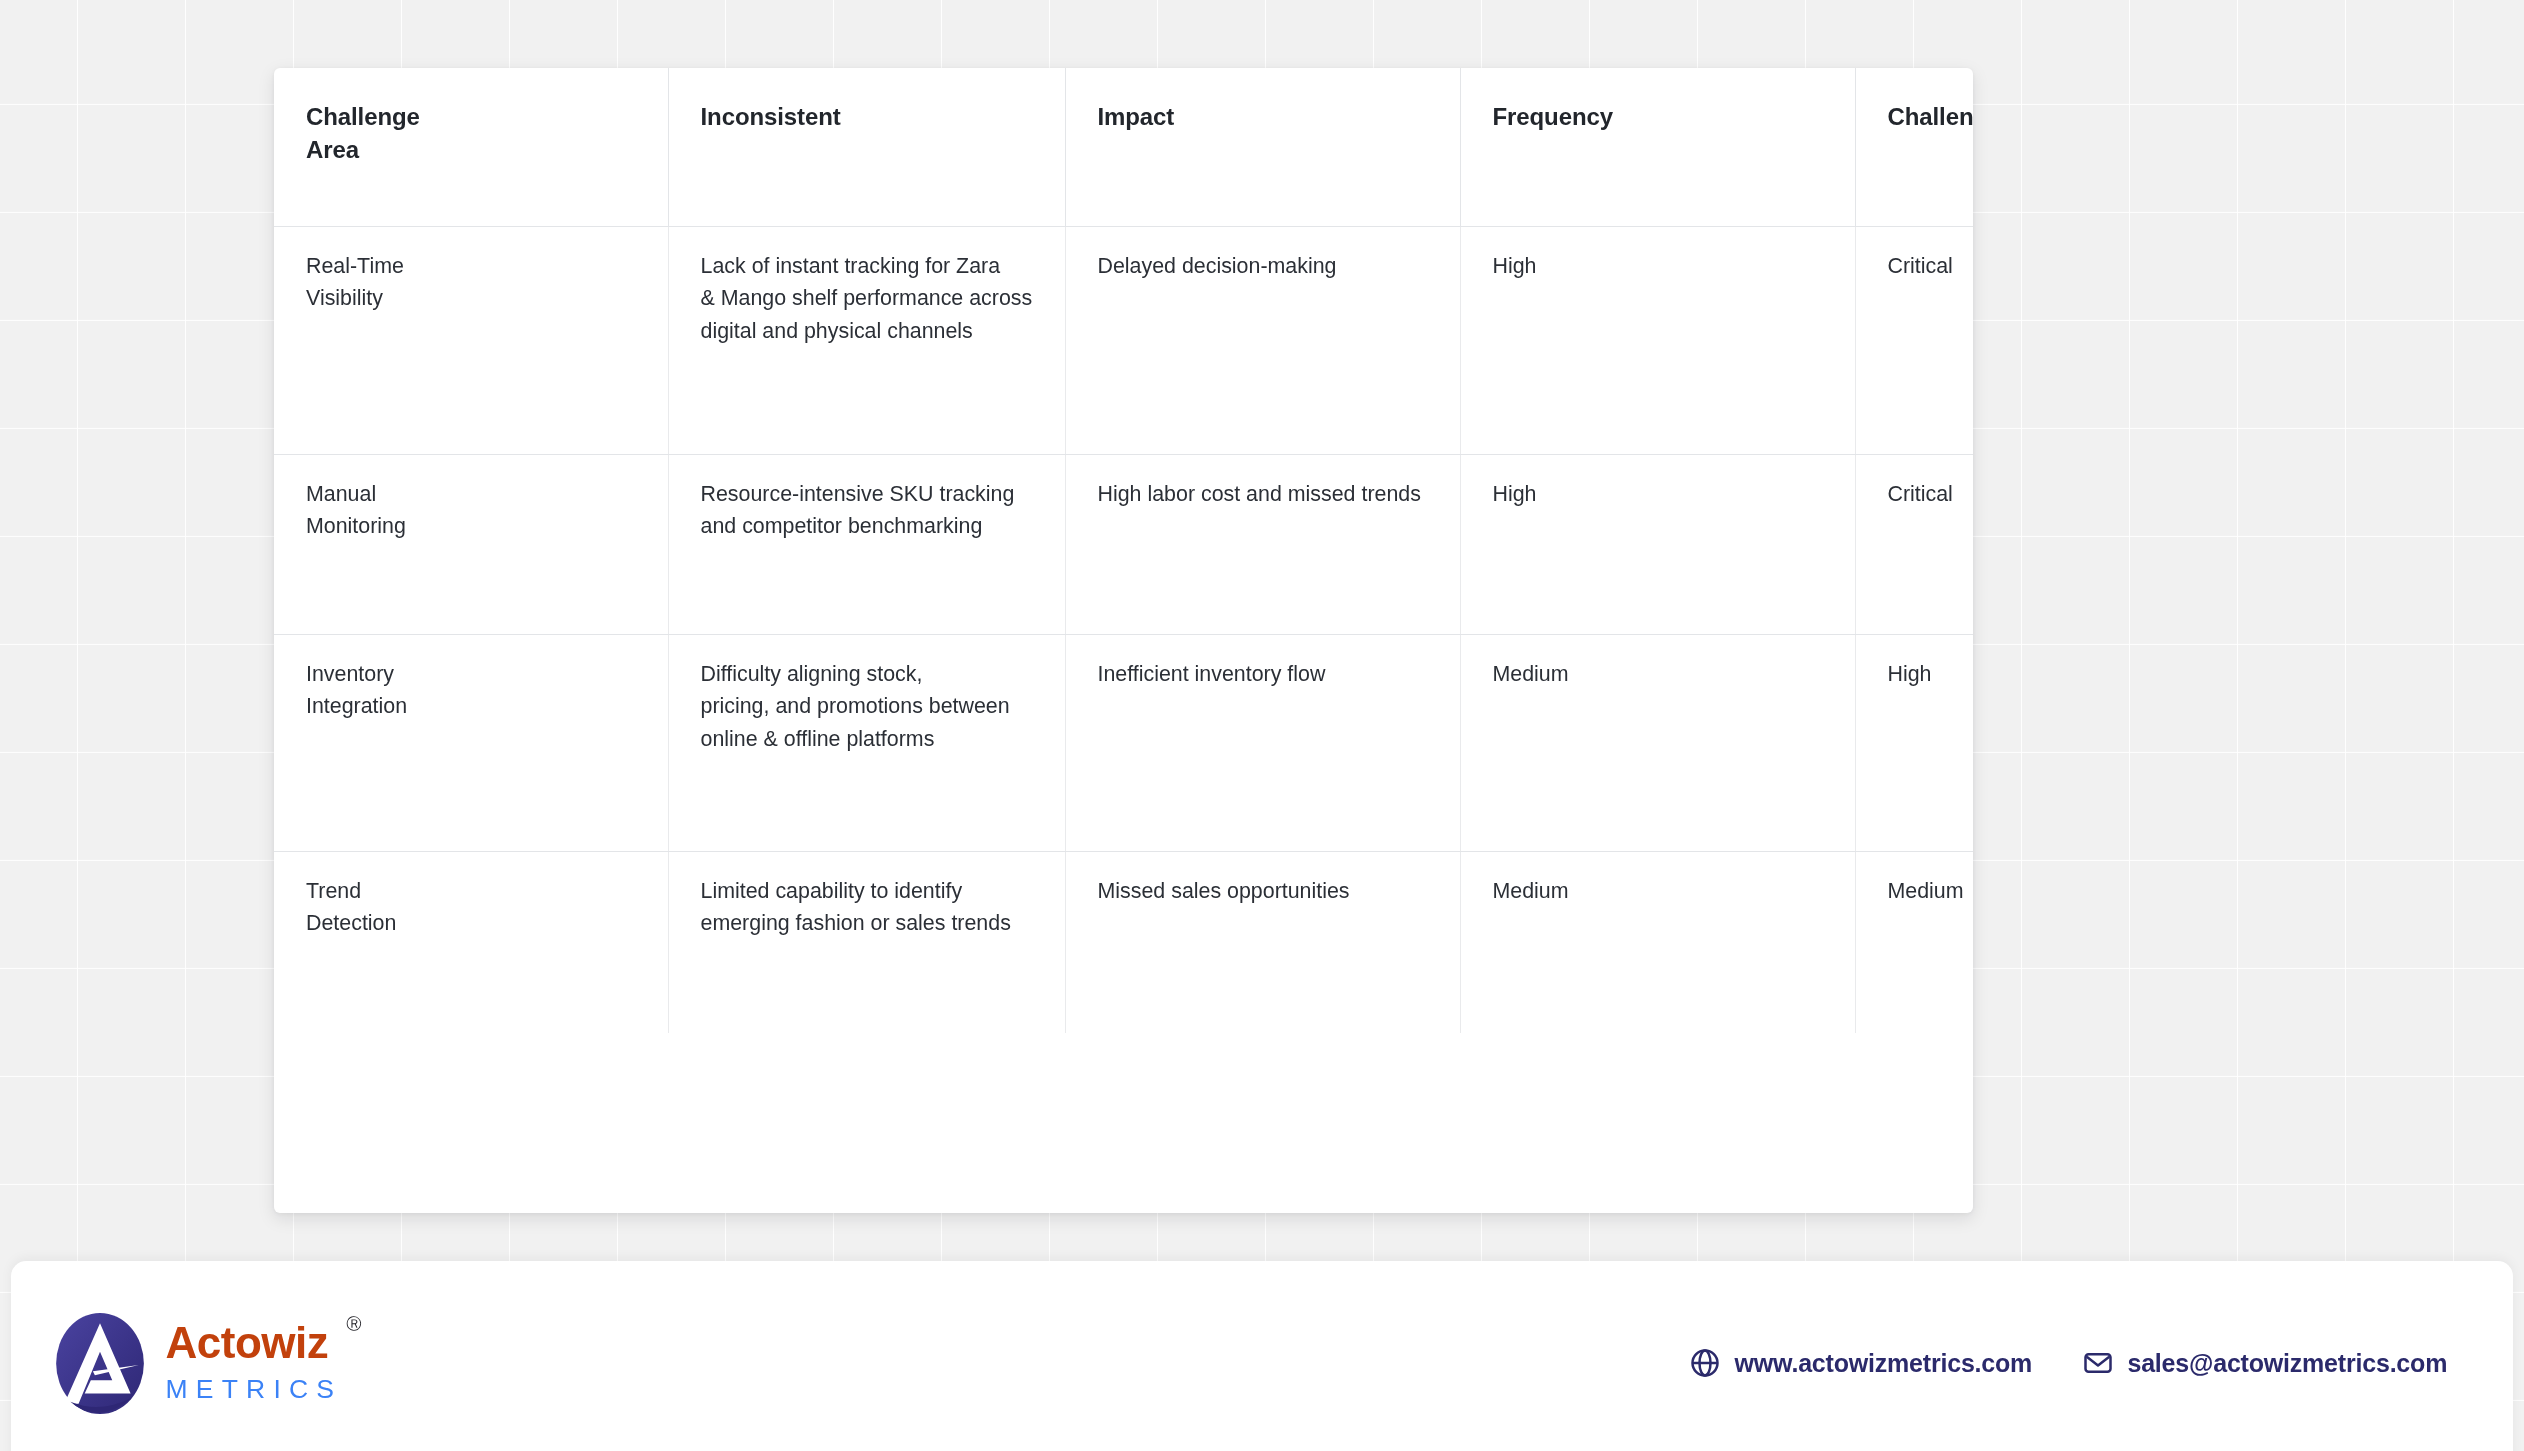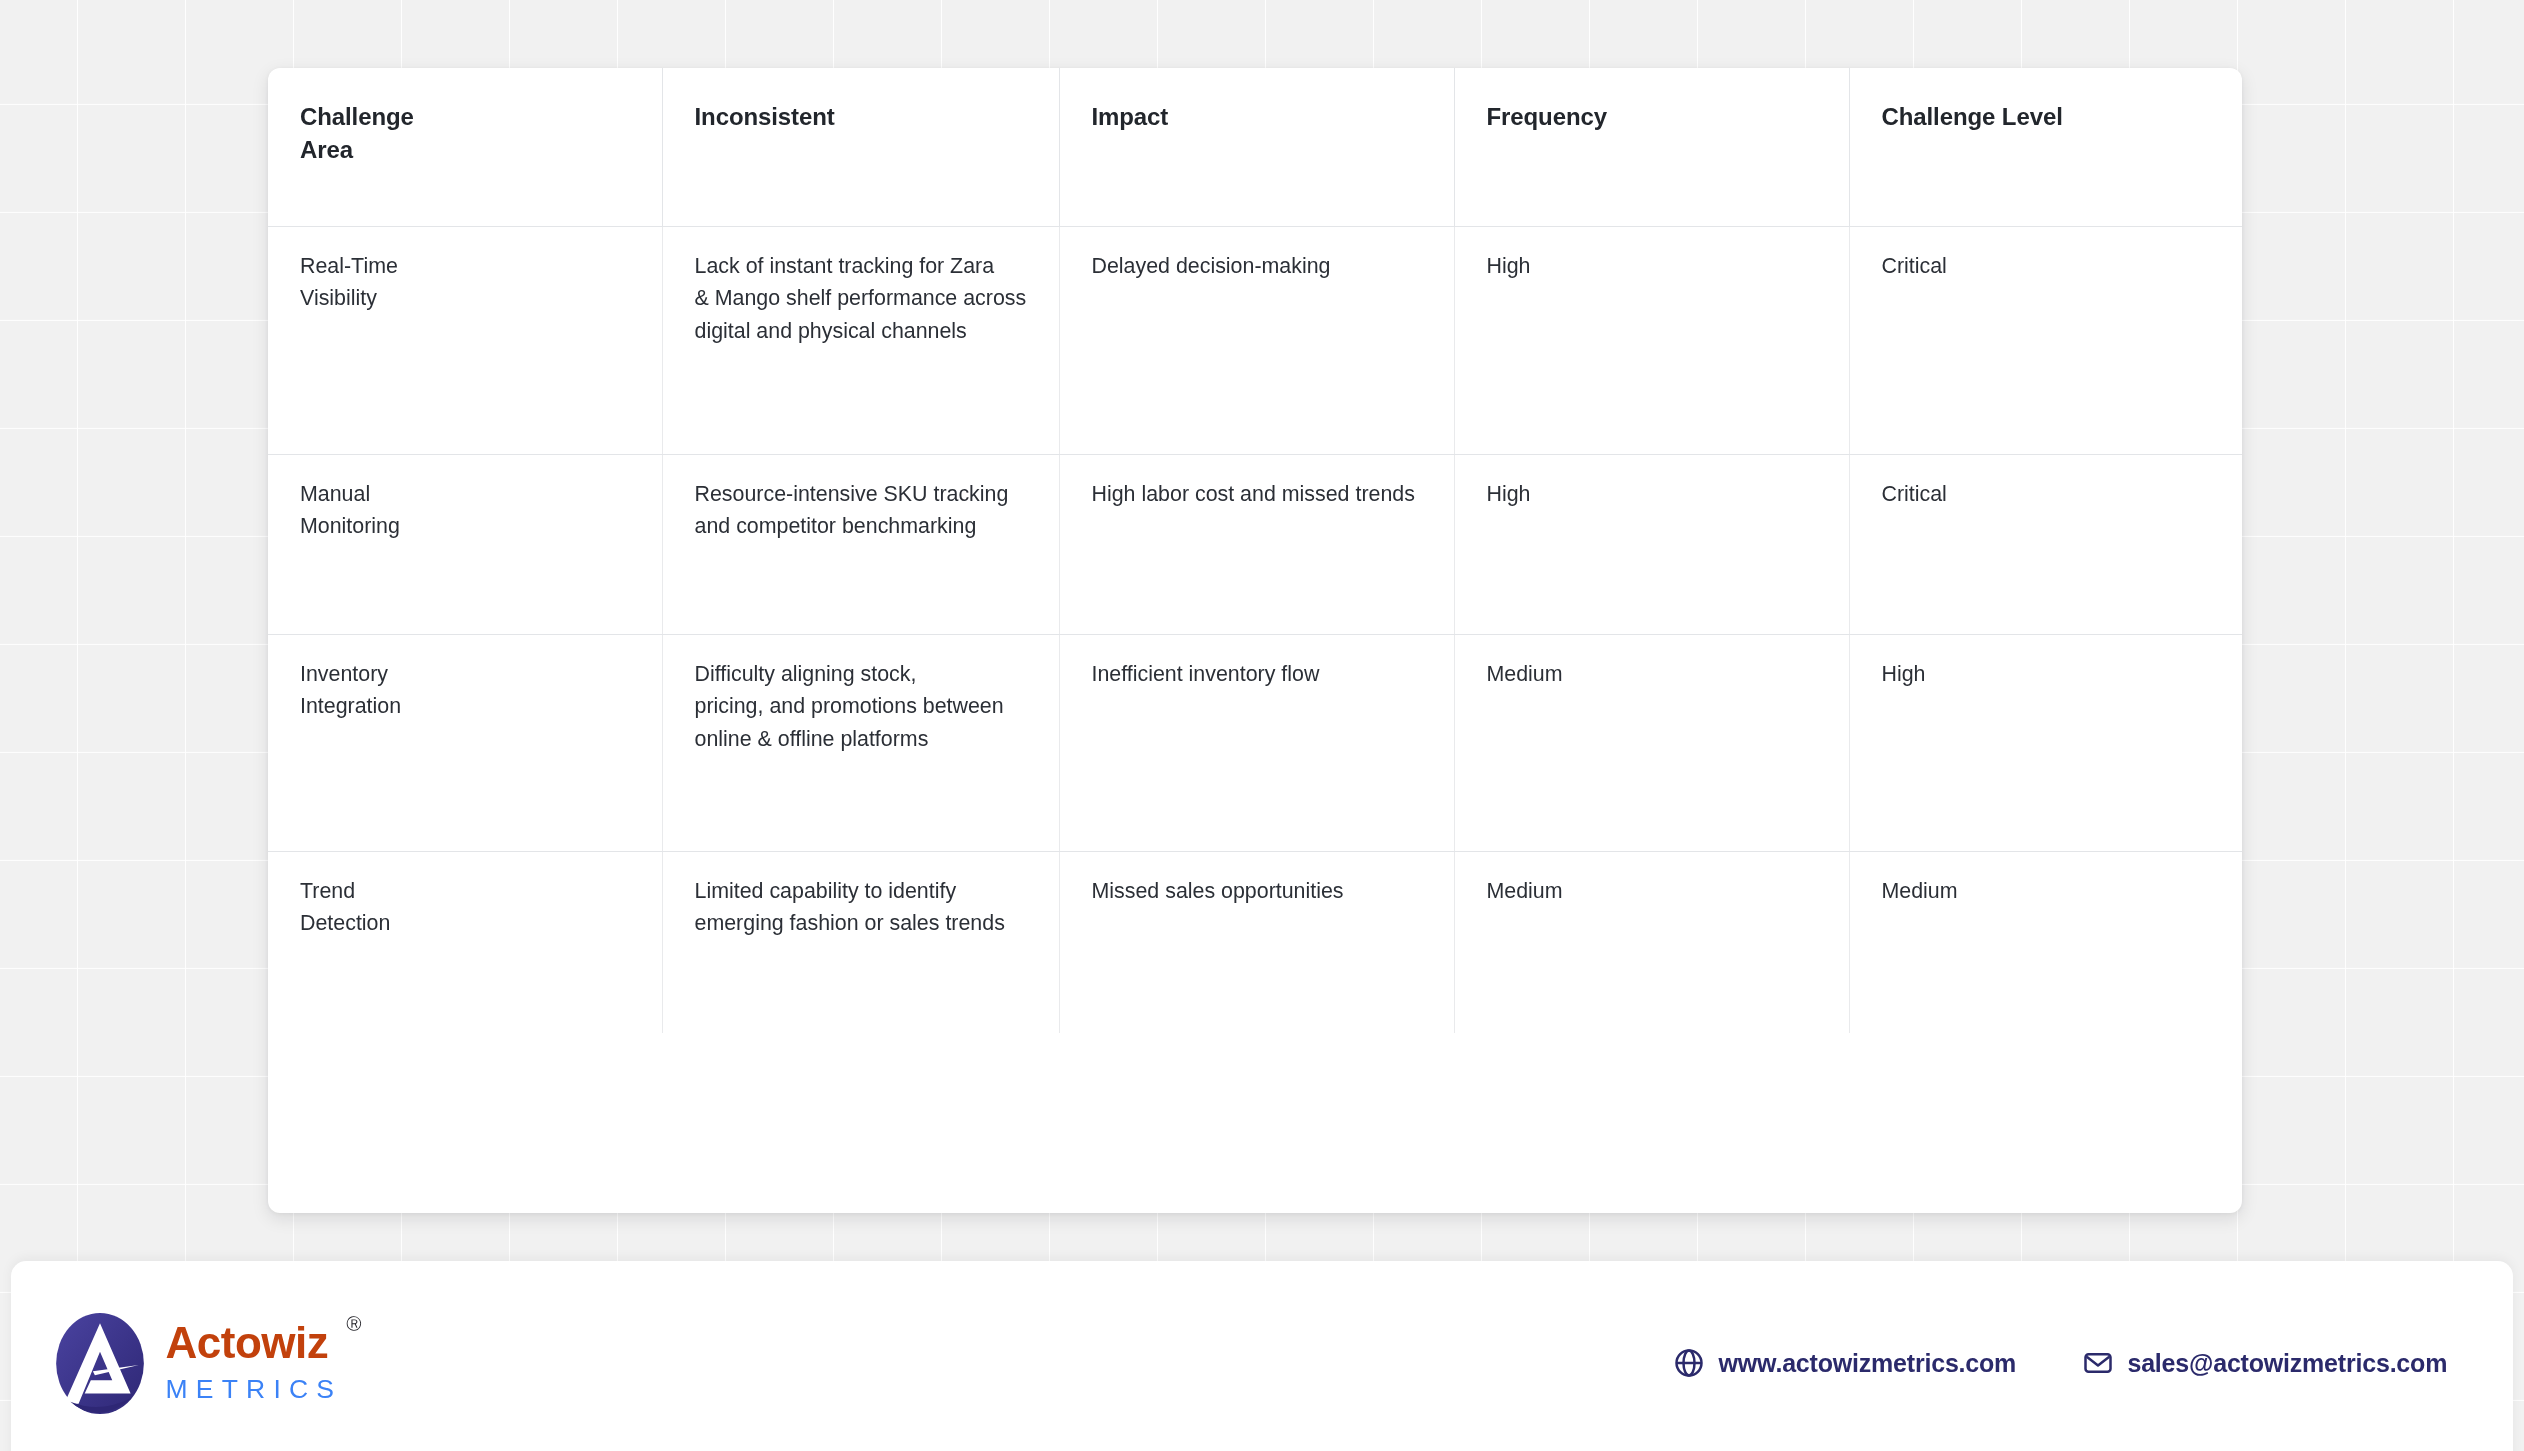--- a/index.html
+++ b/index.html
@@ -15,24 +15,24 @@
     position:absolute; inset:0;
     background-image:
       linear-gradient(to right, rgba(255,255,255,0.95) 1.5px, transparent 1.5px),
       linear-gradient(to bottom, rgba(255,255,255,0.95) 1.5px, transparent 1.5px);
     background-size:108px 108px;
     background-position:-31px -4.1px;
   }
   
   #table-card{
     position:absolute;
-    left:268px; top:68px;
-    width:1974px; height:1145px;
+    left:274px; top:68px;
+    width:1699px; height:1145px;
     background:#ffffff;
-    border-radius:12px;
+    border-radius:6px;
     box-shadow:0 5.1px 17.4px rgba(17,17,26,0.10), 0 1px 4.1px rgba(17,17,26,0.05);
     overflow:hidden;
   }
   table{ width:100%; border-collapse:collapse; table-layout:fixed; }
   col.c0{ width:394px; }
   col.c1{ width:397px; }
   col.c2{ width:395px; }
   col.c3{ width:395px; }
   col.c4{ width:395px; }
 
@@ -99,21 +99,21 @@
   #brand-tm{
     position:absolute; right:-2px; top:-7.1px;
     font-size:15.3px; color:#24242a; font-weight:normal;
   }
   #brand-sub{
     font-size:26.5px; color:#3b82f6; letter-spacing:8.2px;
     margin-top:9.2px; font-weight:400;
   }
   #contacts{
     margin-left:auto; margin-right:66px;
-    display:flex; align-items:flex-end; gap:67px;
+    display:flex; align-items:flex-end; gap:51px;
   }
   .contact{ display:flex; align-items:center; gap:14.3px; }
   .contact .glyph{ width:30px; height:30px; flex:none; display:block; }
   .contact .txt{
     font-size:25px; font-weight:bold; color:#2b2a6b;
     letter-spacing:-0.2px;
   }
 </style>
 </head>
 <body>

